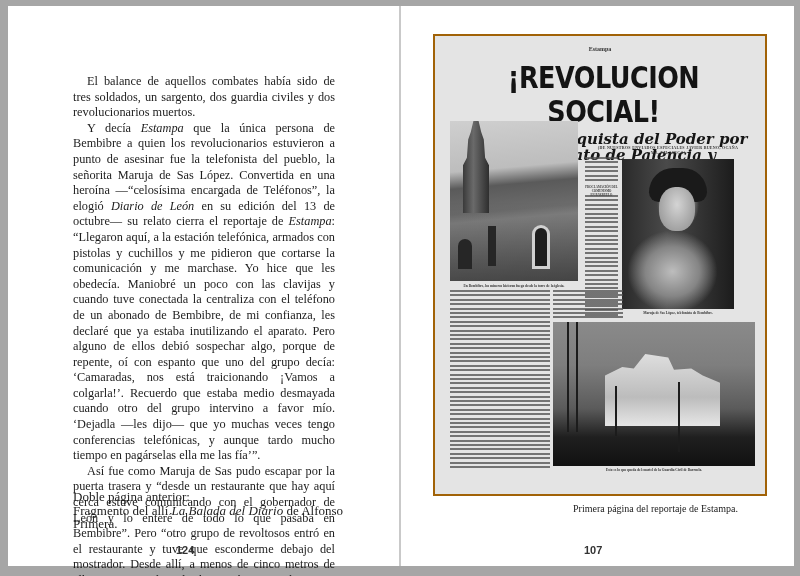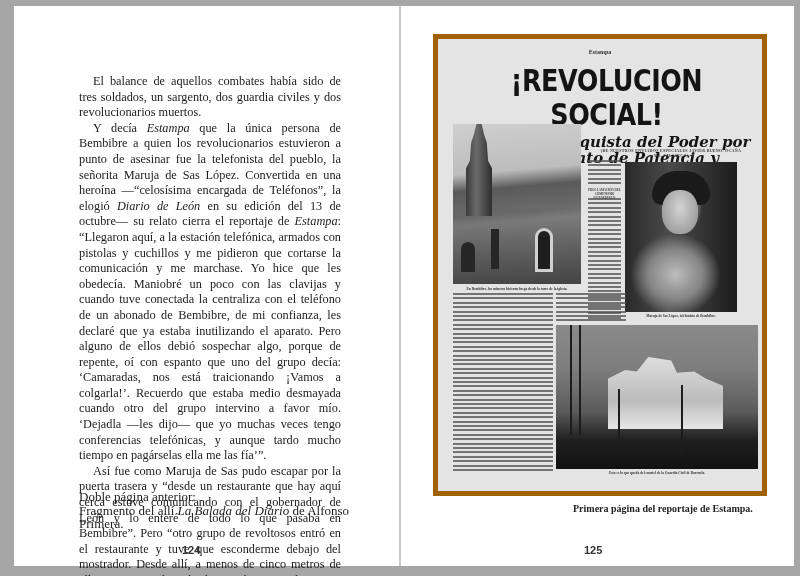--- a/index.html
+++ b/index.html
@@ -3,21 +3,21 @@
 <meta charset="utf-8">
 <style>
   html, body { margin:0; padding:0; }
   body {
     width:800px; height:576px; background:#a6a6a6; position:relative; overflow:hidden;
     font-family:"Liberation Serif", "DejaVu Serif", serif; color:#1a1a1a;
   }
   .page {
     position:absolute; top:6px; height:560px; background:#ffffff;
   }
-  #page-left { left:14px; width:394px; }
+  #page-left { left:8px; width:394px; }
   #page-right { left:401px; width:393px; }
   .spine {
     position:absolute; left:399px; top:6px; width:2px; height:560px; background:#c9c9c9;
   }
   .text-block {
     position:absolute; left:65px; top:68px; width:262px;
     font-size:12.3px; line-height:15.6px; text-align:justify; color:#1c1c1c;
   }
   .text-block p { margin:0; text-indent:14px; }
   .text-block i { font-style:italic; }
@@ -28,21 +28,21 @@
   .page-num {
     position:absolute; top:538px; font-family:"Liberation Sans","DejaVu Sans",sans-serif;
     font-size:11px; font-weight:bold; color:#333;
   }
   #page-num-left { left:168px; }
   #page-num-right { left:183px; }
 
   
   .mag {
     position:absolute; left:32px; top:28px; width:334px; height:462px;
-    background:#e4e4e4; border:5px solid #a16207; box-sizing:border-box; overflow:hidden;
+    background:#e4e4e4; border:2px solid #a16207; box-sizing:border-box; overflow:hidden;
   }
   .mag-header {
     position:absolute; left:0; top:10px; width:100%; text-align:center;
     font-size:6px; font-weight:bold; color:#333;
   }
   .mag-title {
     position:absolute; left:16px; top:24px; width:305px; text-align:center;
     font-family:"DejaVu Sans", sans-serif; font-weight:bold; font-size:25.5px;
     letter-spacing:-0.5px; color:#141414; transform:scaleY(1.15); transform-origin:top;
   }
@@ -103,21 +103,21 @@
   .col-lines {
     position:absolute;
     background:repeating-linear-gradient(180deg,#4e4e4e 0,#4e4e4e 2px,transparent 2px,transparent 4.4px);
     opacity:0.75;
   }
   .photo-caption {
     position:absolute; font-size:3.5px; color:#333; text-align:center; font-weight:bold;
   }
   .caption-right {
     position:absolute; left:172px; top:497px; width:200px;
-    font-size:10px; color:#222;font-weight:bold;
+    font-size:10px; color:#222;
   }
 </style>
 </head>
 <body>
 
 <div class="page" id="page-left">
   <div class="text-block" id="body-text">
       <p><span>El balance de aquellos combates había sido de tres soldados, un sargento, dos guardia civiles y dos revolucionarios muertos.</span></p>
       <p><span>Y decía </span><i>Estampa</i><span> que la única persona de Bembibre a quien los revolucionarios estuvieron a punto de asesinar fue la telefonista del pueblo, la señorita Maruja de Sas López. Convertida en una heroína —“celosísima encargada de Teléfonos”, la elogió </span><i>Diario de León</i><span> en su edición del 13 de octubre— su relato cierra el reportaje de </span><i>Estampa</i><span>: “Llegaron aquí, a la estación telefónica, armados con pistolas y cuchillos y me pidieron que cortarse la comunicación y me marchase. Yo hice que les obedecía. Maniobré un poco con las clavijas y cuando tuve conectada la centraliza con el teléfono de un abonado de Bembibre, de mi confianza, les declaré que ya estaba inutilizando el aparato. Pero alguno de ellos debió sospechar algo, porque de repente, oí con espanto que uno del grupo decía: ‘Camaradas, nos está traicionando ¡Vamos a colgarla!’. Recuerdo que estaba medio desmayada cuando otro del grupo intervino a favor mío. ‘Dejadla —les dijo— que yo muchas veces tengo conferencias telefónicas, y aunque tardo mucho tiempo en pagárselas ella me las fía’”.</span></p>
       <p><span>Así fue como Maruja de Sas pudo escapar por la puerta trasera y “desde un restaurante que hay aquí cerca estuve comunicando con el gobernador de León y lo enteré de todo lo que pasaba en Bembibre”. Pero “otro grupo de revoltosos entró en el restaurante y tuve que esconderme debajo del mostrador. Desde allí, a menos de cinco metros de ellos, comuniqué media hora más con León. Hasta que cortaron la línea...”</span></p>
@@ -182,14 +182,14 @@
       <div class="ruin-wall"></div>
       <div class="pole" style="left:14px;top:0;height:110px;"></div>
       <div class="pole" style="left:23px;top:0;height:110px;"></div>
       <div class="pole" style="left:62px;top:64px;height:50px;"></div>
       <div class="pole" style="left:125px;top:60px;height:70px;"></div>
     </div>
     <div class="photo-caption" style="left:118px;top:432px;width:202px;">Esto es lo que queda del cuartel de la Guardia Civil de Barruelo.</div>
   </div>
 
   <div class="caption-right">Primera página del reportaje de Estampa.</div>
-  <div class="page-num" id="page-num-right">125</div>
+  <div class="page-num" id="page-num-right">107</div>
 </div>
 
 </body></html>

